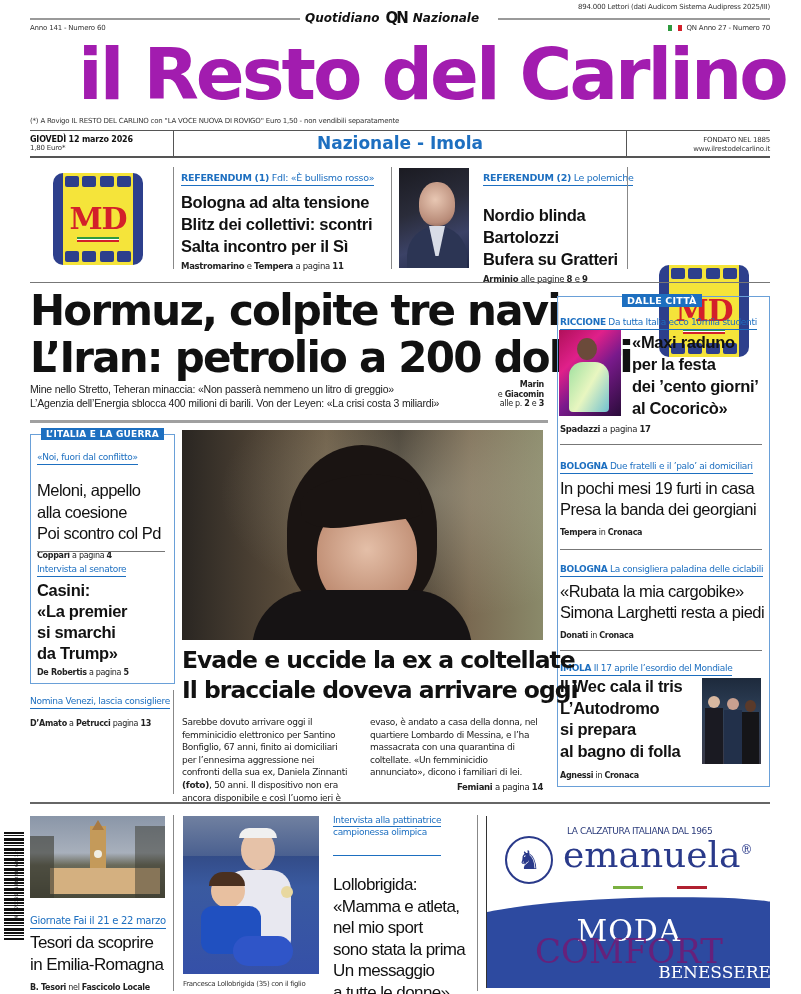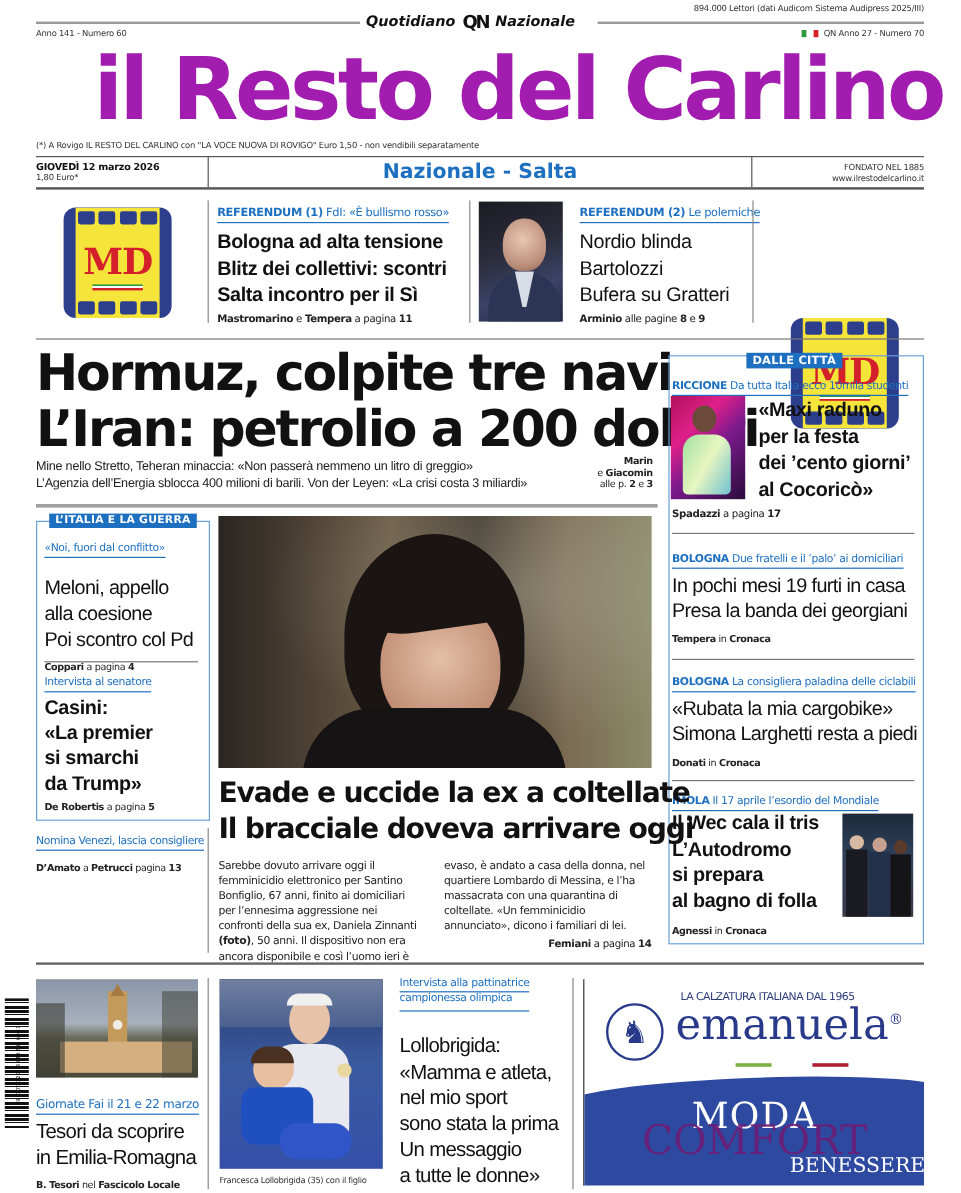--- a/index.html
+++ b/index.html
@@ -49,21 +49,21 @@
 </div>
 <div class="abs masthead" style="left:78px;top:38px">il Resto del Carlino</div>
 <div class="abs tiny" style="left:30px;top:117px">(*) A Rovigo IL RESTO DEL CARLINO con "LA VOCE NUOVA DI ROVIGO" Euro 1,50 - non vendibili separatamente</div>
 
 <div class="abs hrule" style="left:30px;top:130px;width:740px"></div>
 <div class="abs" style="left:30px;top:135px">
   <div style="font-size:8px;font-family:'DejaVu Sans',sans-serif;font-weight:bold;letter-spacing:-0.2px"><span>GIOVEDÌ</span> <span>12 marzo 2026</span></div>
   <div class="tiny">1,80 Euro*</div>
 </div>
 <div class="abs vrule" style="left:173px;top:130px;height:26px"></div>
-<div class="abs" style="left:174px;top:131px;width:452px;text-align:center;font-family:'DejaVu Sans',sans-serif;font-weight:bold;font-size:17px;color:#1d6fc0;line-height:24px">Nazionale - Salta</div>
+<div class="abs" style="left:174px;top:131px;width:452px;text-align:center;font-family:'DejaVu Sans',sans-serif;font-weight:bold;font-size:17px;color:#1d6fc0;line-height:24px">Nazionale - Imola</div>
 <div class="abs vrule" style="left:626px;top:130px;height:26px"></div>
 <div class="abs tiny" style="right:31px;top:136px;text-align:right;line-height:9px">
   <div>FONDATO NEL 1885</div>
   <div>www.ilrestodelcarlino.it</div>
 </div>
 <div class="abs hrule" style="left:30px;top:156px;width:740px;height:1.5px"></div>
 
 <div class="abs md-logo" style="left:53px;top:173px">
   <div class="inner"></div>
   <div class="holes" style="top:3px">
@@ -95,21 +95,21 @@
 <div class="abs vrule" style="left:391px;top:167px;height:102px;background:#888"></div>
 
 <div class="abs photo" style="left:399px;top:168px;width:70px;height:100px;background:linear-gradient(160deg,#1b1b22 0%,#2a2c3a 40%,#3b4266 70%,#1f2746 100%)">
   <div style="position:absolute;left:20px;top:14px;width:36px;height:44px;border-radius:48% 48% 44% 44%;background:radial-gradient(circle at 45% 40%,#e8c7b3,#b88b78 70%,#6e5048)"></div>
   <div style="position:absolute;left:8px;top:58px;width:60px;height:46px;border-radius:30px 30px 0 0;background:#2c3554"></div>
   <div style="position:absolute;left:30px;top:58px;width:16px;height:30px;background:#d8dce6;clip-path:polygon(0 0,100% 0,60% 100%,40% 100%)"></div>
 </div>
 
 <div class="abs" style="left:483px;top:167px;width:145px">
   <div class="kicker" style="display:inline-block"><b>REFERENDUM (2)</b> <span>Le polemiche</span></div>
-  <div class="hl-bold" style="font-size:16.5px;line-height:22px;margin-top:5px;font-family:'Liberation Sans',sans-serif;font-weight:normal;letter-spacing:-0.3px">
+  <div class="hl-bold" style="font-size:16.5px;line-height:22px;margin-top:18px;font-family:'Liberation Sans',sans-serif;font-weight:bold;letter-spacing:-0.3px">
     <div>Nordio blinda</div>
     <div>Bartolozzi</div>
     <div>Bufera su Gratteri</div>
   </div>
   <div class="byline" style="margin-top:4px"><b>Arminio</b><span> alle pagine </span><b>8</b><span> e </span><b>9</b></div>
 </div>
 <div class="abs vrule" style="left:627px;top:167px;height:102px;background:#888"></div>
 
 <div class="abs md-logo" style="left:659px;top:173px">
   <div class="inner"></div>
@@ -301,21 +301,21 @@
   <div style="position:absolute;left:26px;top:56px;width:36px;height:14px;border-radius:16px 16px 0 0;background:#4a3020"></div>
   <div style="position:absolute;left:18px;top:90px;width:60px;height:48px;border-radius:12px;background:#2050c0"></div>
   <div style="position:absolute;left:50px;top:120px;width:60px;height:30px;border-radius:20px;background:#2f55c8"></div>
   <div style="position:absolute;left:98px;top:70px;width:12px;height:12px;border-radius:50%;background:#e8d8a0"></div>
 </div>
 <div class="abs" style="left:183px;top:980px;width:140px;font-size:7px;color:#333;font-family:'DejaVu Sans',sans-serif;letter-spacing:-0.3px;white-space:nowrap">Francesca Lollobrigida (35) con il figlio</div>
 
 <div class="abs" style="left:333px;top:815px;width:145px">
   <div class="kicker" style="display:inline-block;font-size:9px;border:none;padding:0">
     <div style="border-bottom:1px solid #1d6fc0;padding-bottom:1px">Intervista alla pattinatrice</div>
-    <div style="border-bottom:1px solid #1d6fc0;padding-bottom:5px">campionessa olimpica</div>
+    <div style="border-bottom:1px solid #1d6fc0;padding-bottom:18px">campionessa olimpica</div>
   </div>
   <div class="hl-light" style="font-size:17px;line-height:21.5px;margin-top:18px;white-space:nowrap;letter-spacing:-0.6px">
     <div>Lollobrigida:</div>
     <div>«Mamma e atleta,</div>
     <div>nel mio sport</div>
     <div>sono stata la prima</div>
     <div>Un messaggio</div>
     <div>a tutte le donne»</div>
   </div>
   <div class="byline" style="margin-top:6px;font-size:8px"><b>Lorenzo</b><span> a pagina </span><b>15</b></div>

